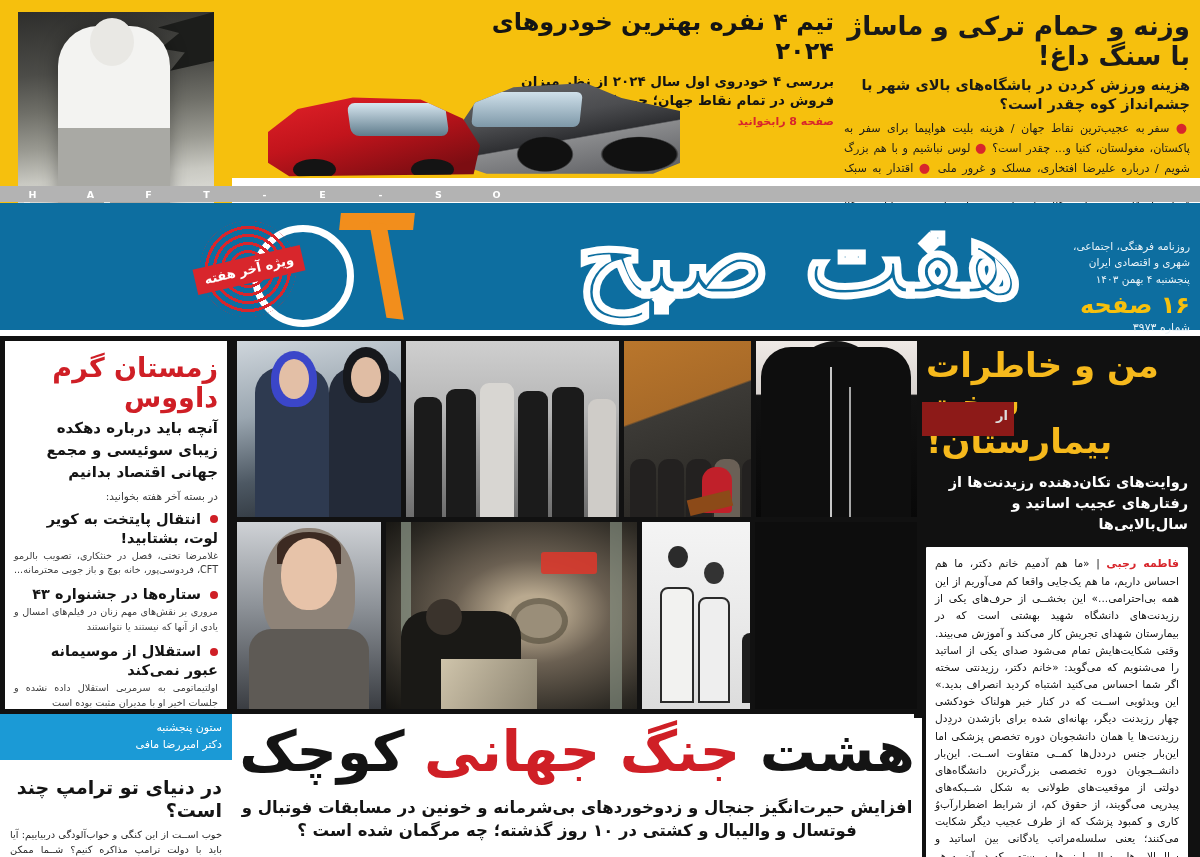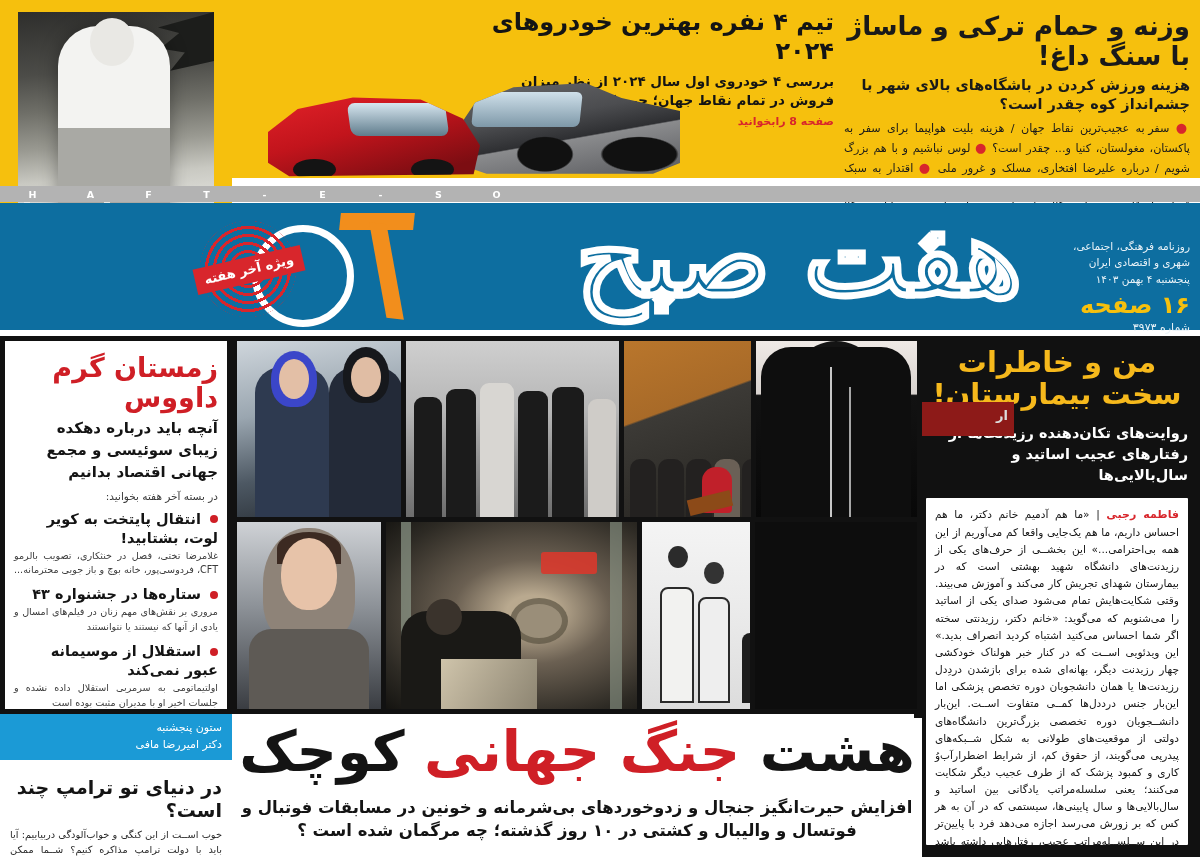--- a/index.html
+++ b/index.html
@@ -101,21 +101,21 @@
   .ring{position:absolute;left:252px;top:22px;width:88px;height:88px;border:7px solid #ffffff;border-radius:50%;}
 
   .weekend-badge{position:absolute;left:200px;top:18px;width:110px;height:96px;}
   .wb-rings{position:absolute;left:0;top:0;width:96px;height:96px;border-radius:50%;
     background:repeating-radial-gradient(circle at 50% 50%, #d8262c 0 3px, transparent 3px 8px);}
   .wb-tag{position:absolute;left:-6px;top:36px;width:110px;height:26px;background:#d8262c;transform:rotate(-13deg);
     color:#fff;font-size:13px;font-weight:bold;line-height:26px;text-align:center;}
 
   
   .leftcol{position:absolute;right:0;top:336px;width:286px;height:521px;background:#111111;padding:10px 12px;box-sizing:border-box;}
-  .lc-title{text-align:center;color:#f6b91c;font-weight:bold;font-size:29px;line-height:1.12;letter-spacing:-0.5px;}
+  .lc-title{text-align:left;color:#f6b91c;font-weight:bold;font-size:34px;line-height:1.12;letter-spacing:-0.5px;}
   .lc-title .ln2{display:block;}
   .redtab{position:absolute;left:0;top:66px;width:100px;height:34px;background:#8d1a18;}
   .redtab span{position:absolute;right:6px;top:6px;color:#ddd;font-size:13px;font-weight:bold;}
   .lc-sub{margin-top:12px;text-align:right;color:#ffffff;font-size:14.5px;font-weight:bold;line-height:1.45;}
   .lc-body{margin-top:12px;background:#ffffff;border-radius:1px;padding:8px 9px;height:347px;box-sizing:border-box;overflow:hidden;}
   .byline{color:#d8262c;font-weight:bold;font-size:11px;}
   .lc-text{font-size:10.6px;line-height:1.62;color:#141414;text-align:justify;}
 
   
   .photogrid{position:absolute;left:232px;top:336px;width:690px;height:378px;background:#111;padding:5px;box-sizing:border-box;}

